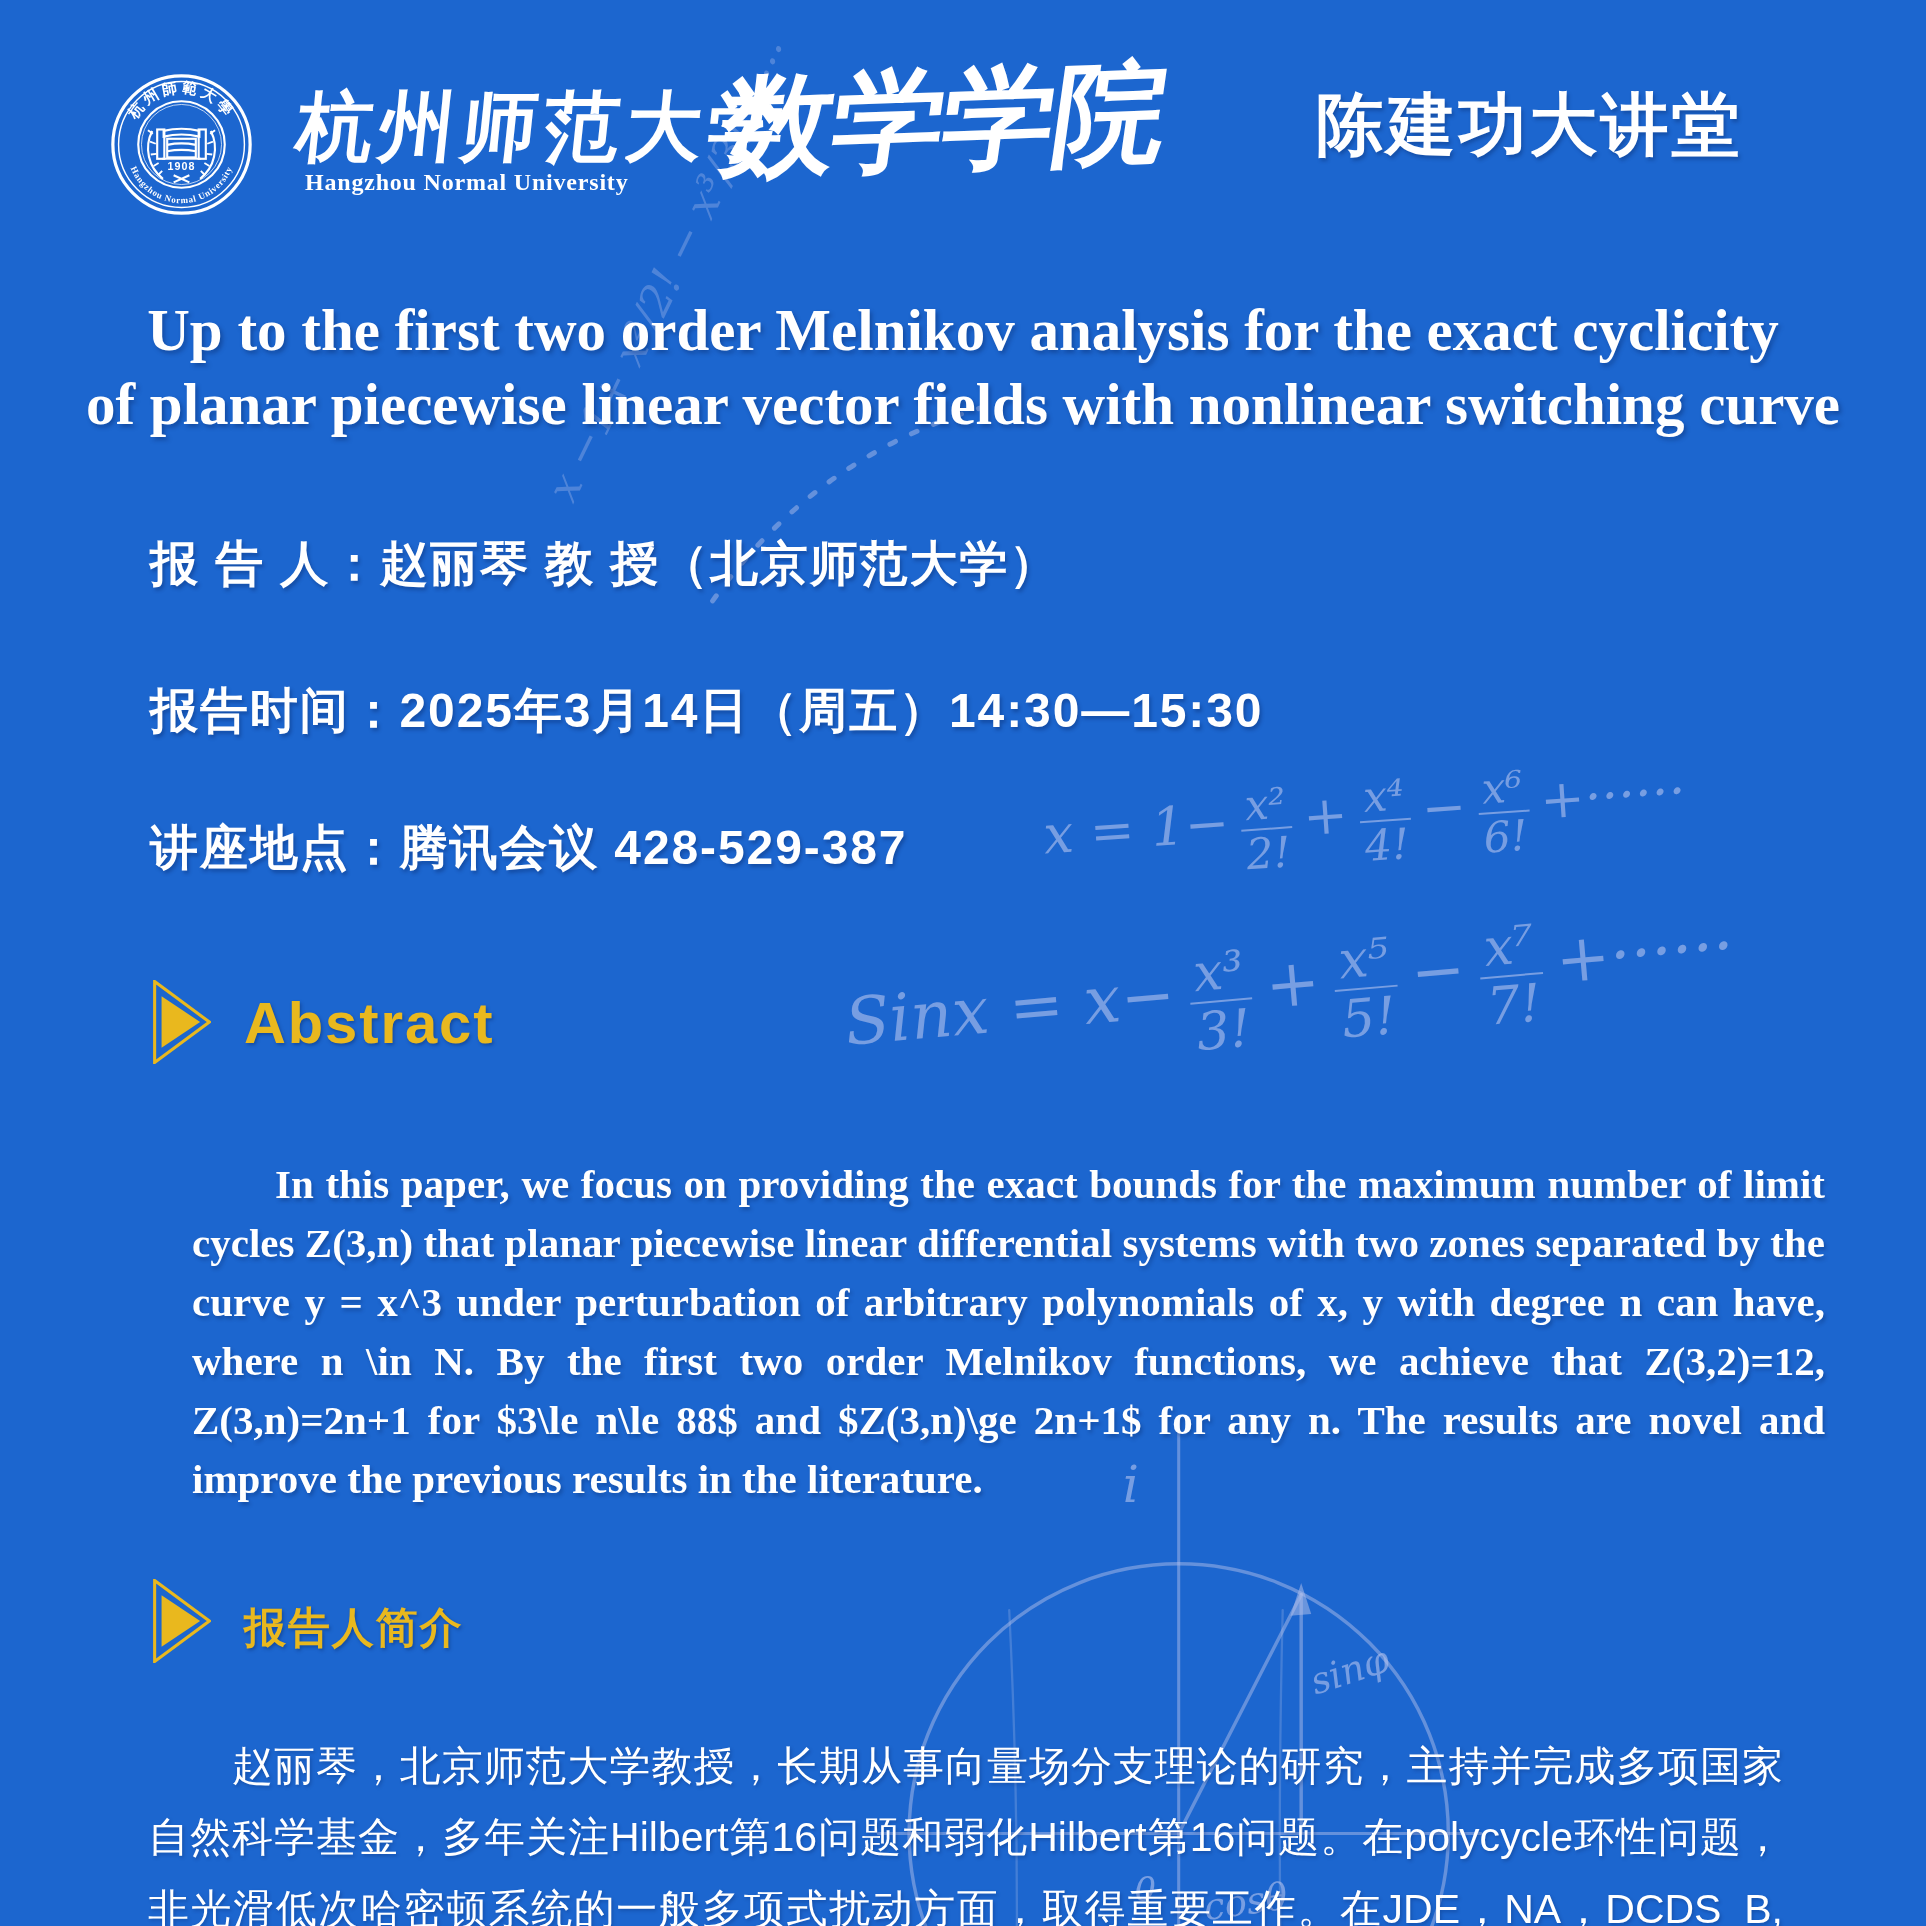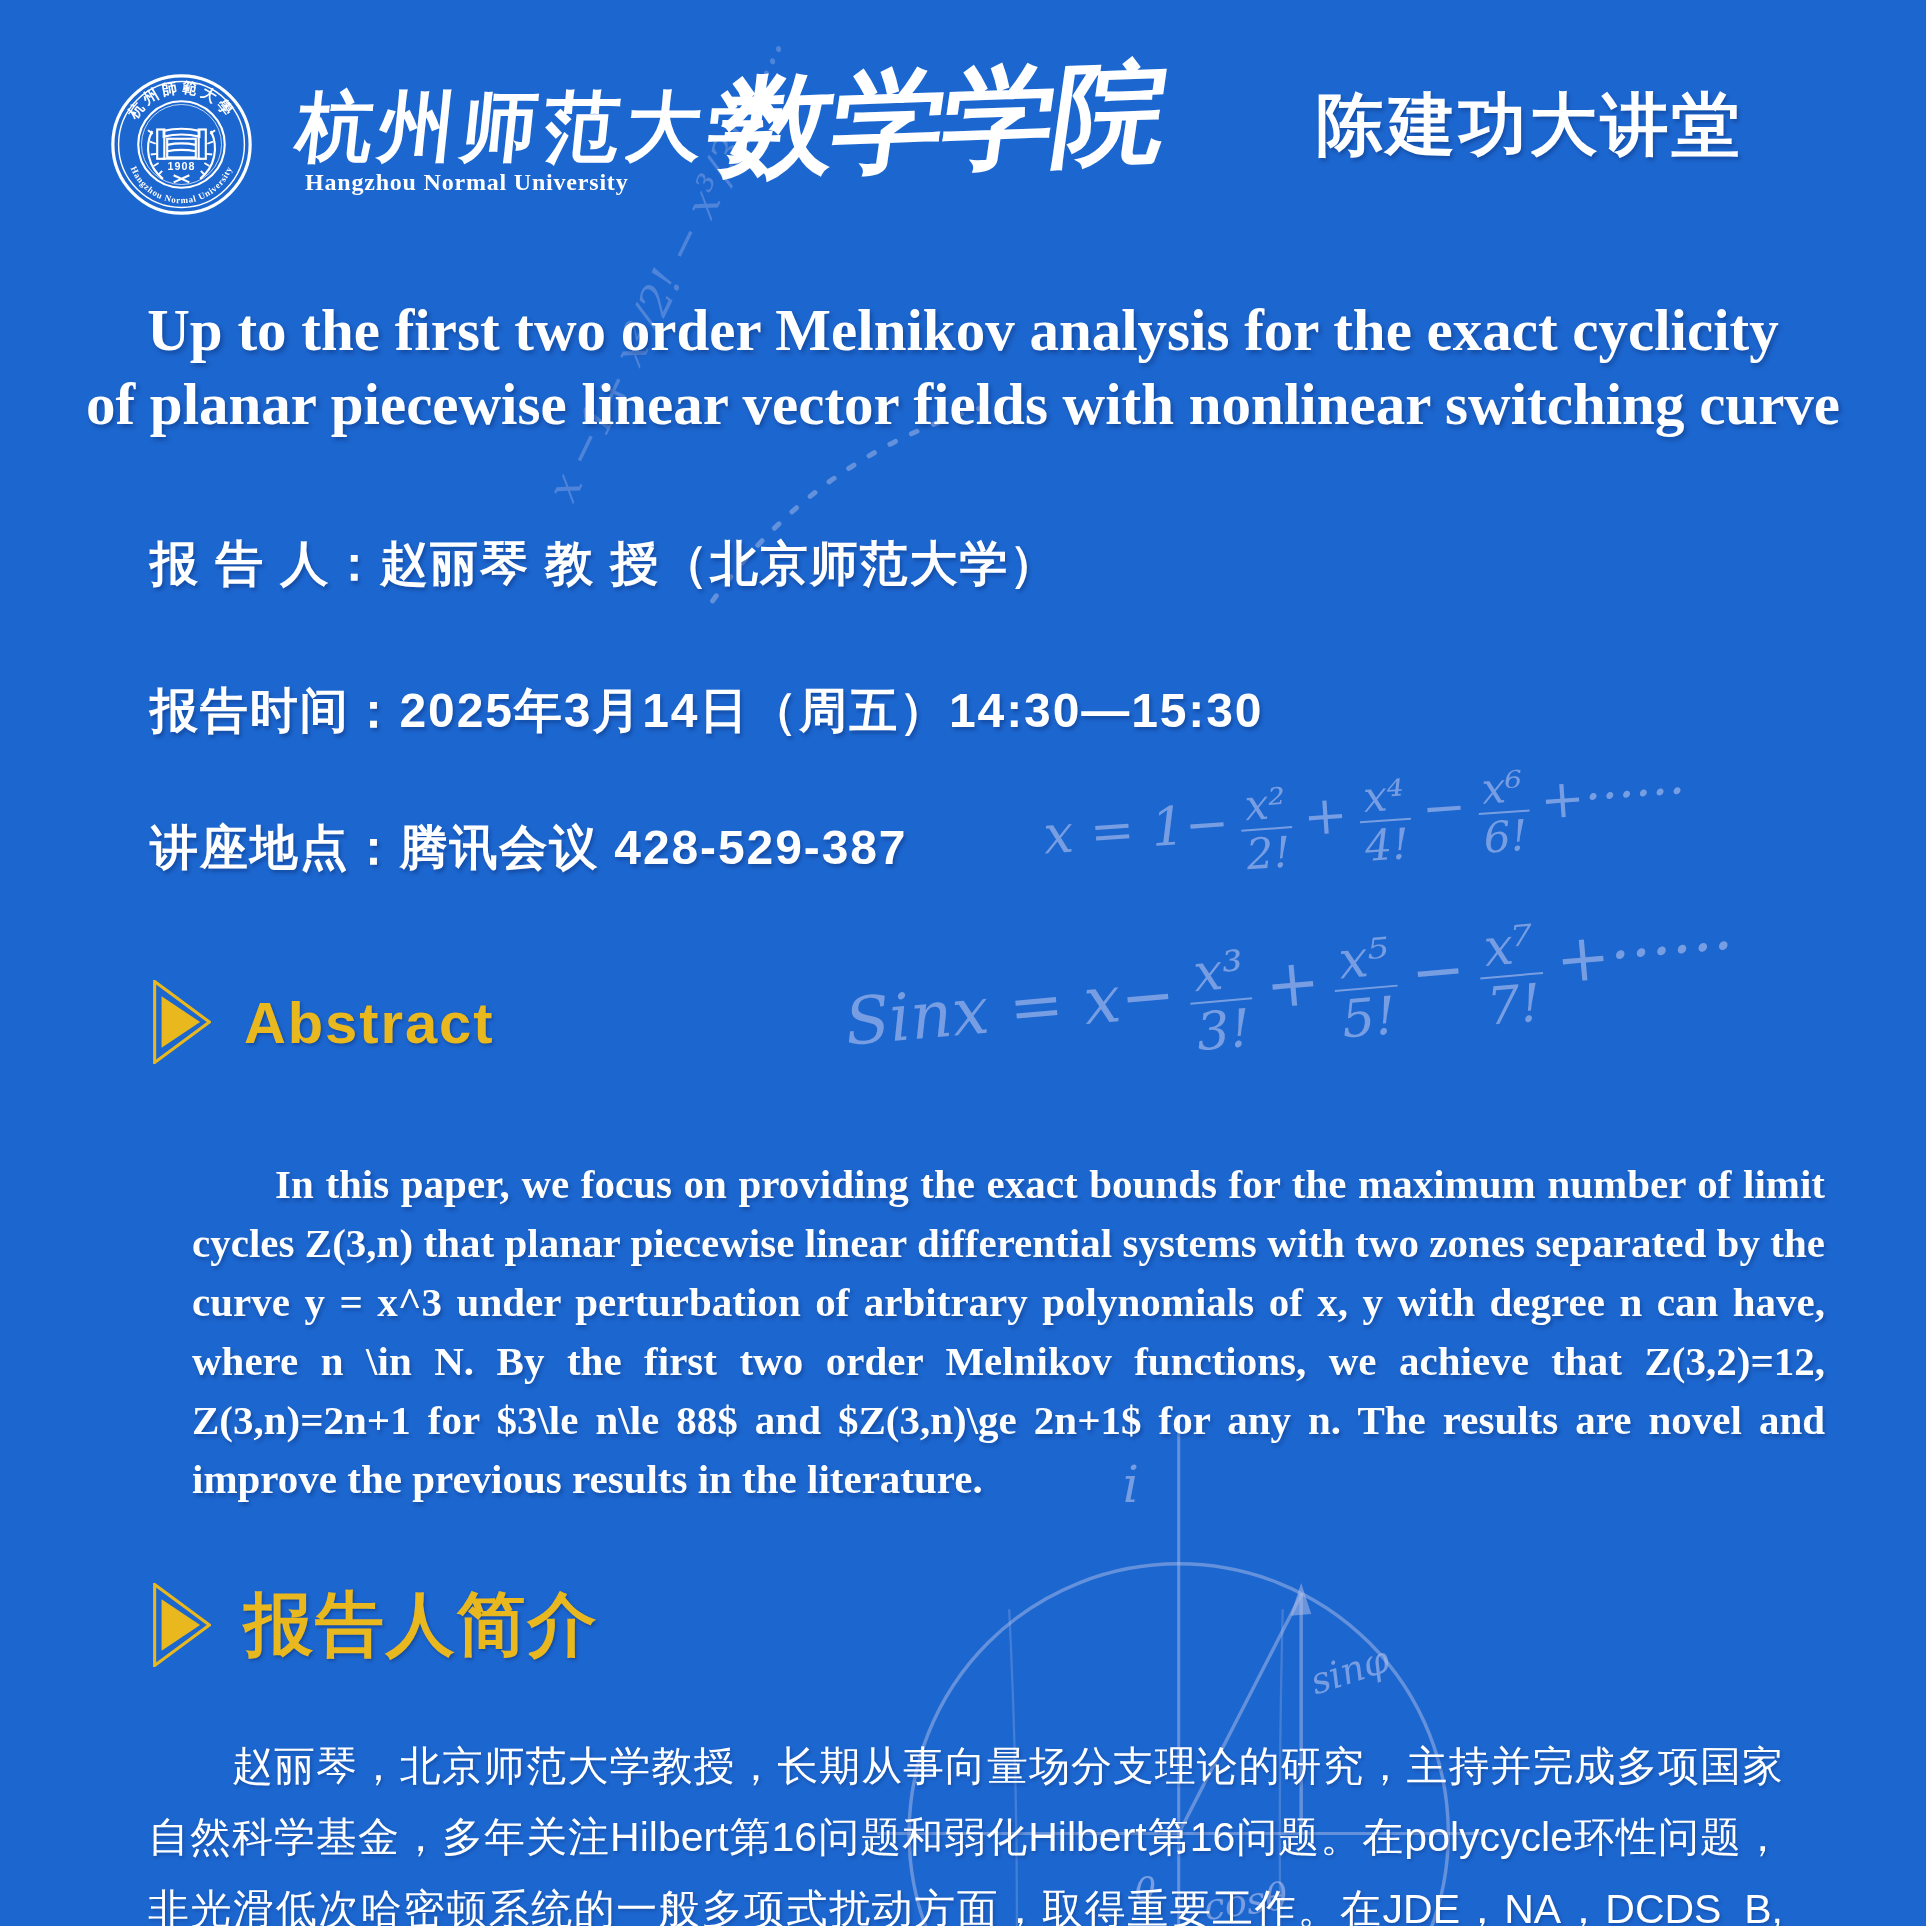--- a/index.html
+++ b/index.html
@@ -34,21 +34,21 @@
   .info-time{top:679px;text-align:right;}
   .info-venue{top:816px;}
   
   .sec-heading{position:absolute;display:flex;align-items:center;gap:33px;}
   .sec-heading .marker{flex:0 0 auto;}
   .sec-heading .htext{color:#e9b81e;font-weight:900;letter-spacing:1.9px;
              text-shadow:1.5px 2.3px 3.5px rgba(0,25,80,.35);}
   .abstract-heading{left:153px;top:980px;}
   .abstract-heading .htext{font-size:58px;}
   .bio-heading{left:153px;top:1579px;}
-  .bio-heading .htext{font-size:69px;}
+  .bio-heading .htext{font-size:42px;margin-top:13px;}
   
   .abstract-body{position:absolute;left:148px;top:1114px;width:1633px;color:#fff;
       font-family:"Liberation Serif","DejaVu Serif",serif;font-weight:bold;font-size:41px;
       line-height:1.44;text-align:justify;text-indent:83px;
       text-shadow:1.9px 2.7px 3.9px rgba(0,25,80,.30);margin-left:44px;}
   .bio-body{position:absolute;left:148px;top:1690px;width:1635px;color:#fff;
       font-size:41px;line-height:1.74;text-align:justify;text-indent:84px;
       text-shadow:1.5px 2.3px 3.5px rgba(0,25,80,.28);}
   
   .wm-exp{left:537px;top:487px;font-size:43px;transform:rotate(-64deg);transform-origin:left top;opacity:.55;}

